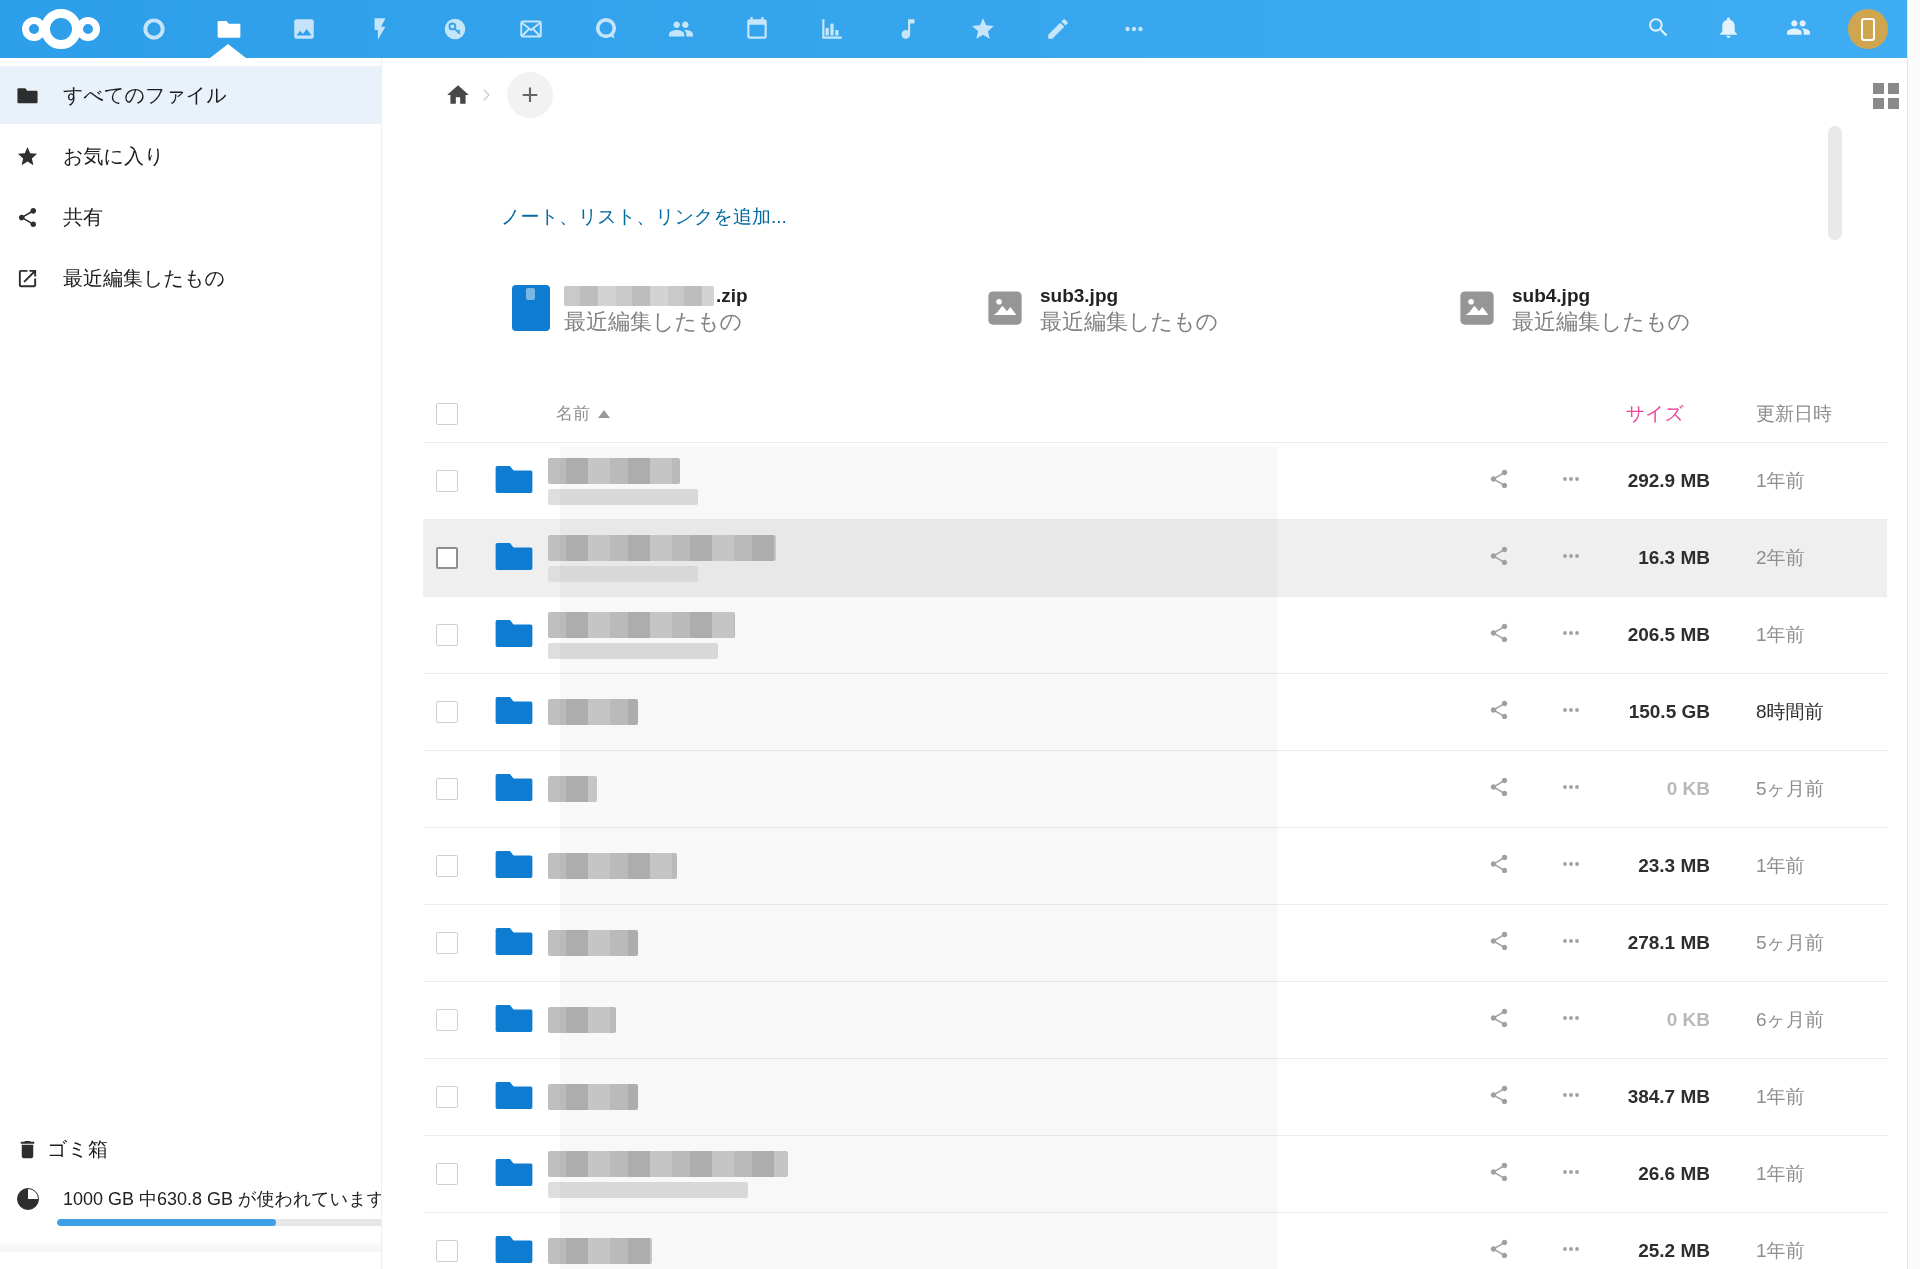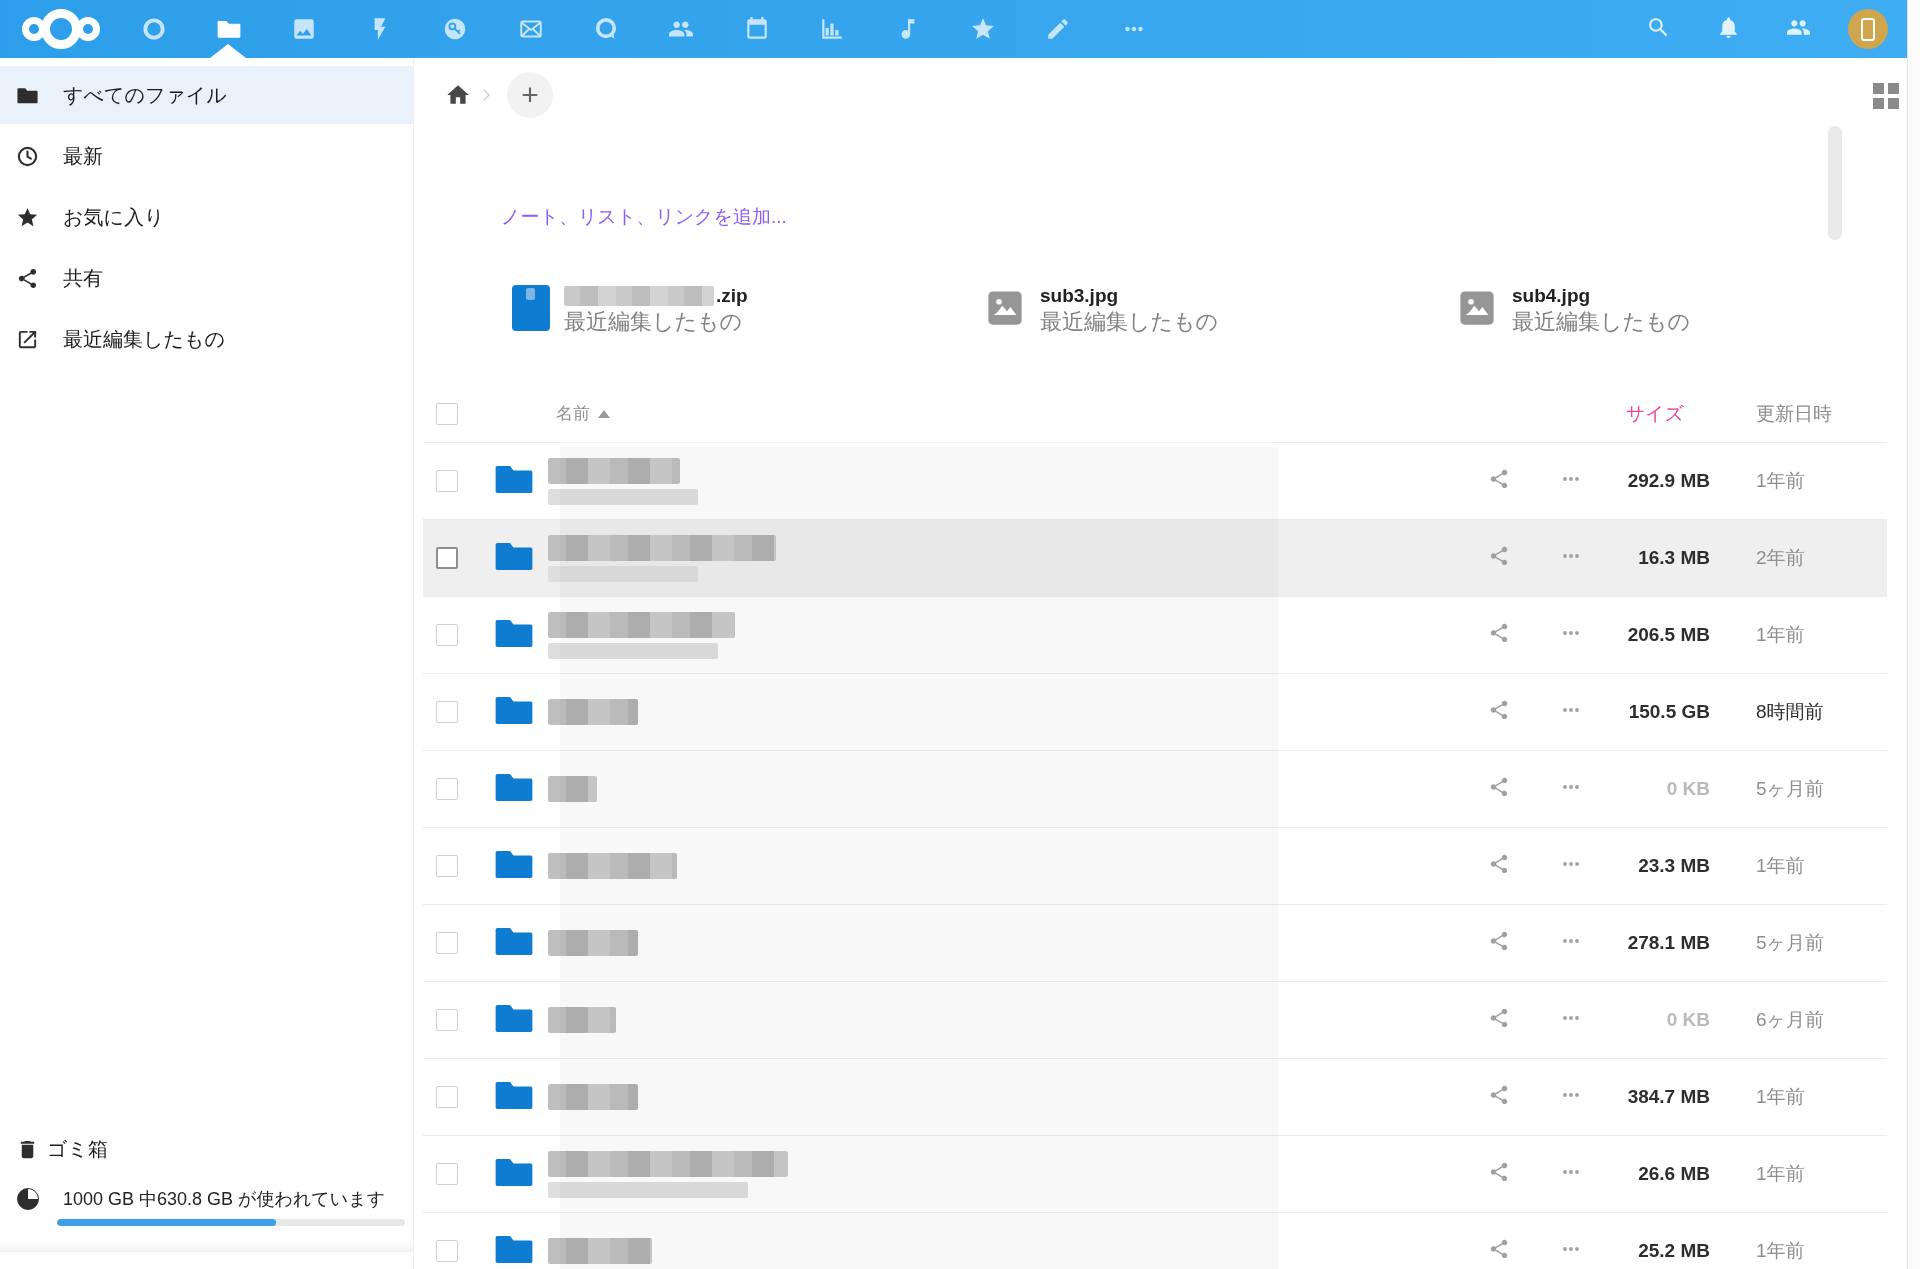--- a/index.html
+++ b/index.html
@@ -22,21 +22,21 @@
   .tr-btn { width:70px; height:58px; display:flex; align-items:center; justify-content:center;
     color:#fff; opacity:.85; cursor:pointer; }
   .tr-btn svg { width:25px; height:25px; }
   .avatar { width:40px; height:40px; border-radius:50%; margin-left:15px;
     display:flex; align-items:center; justify-content:center; cursor:pointer; }
   .avatar-glyph { width:14px; height:23px; border:2.5px solid #fff; border-radius:3px; }
   .notch { position:absolute; left:210px; top:44px; width:0; height:0; z-index:21;
     border-left:18px solid transparent; border-right:18px solid transparent; border-bottom:14px solid #fff; }
 
   
-  .sidebar { position:absolute; left:0; top:58px; width:414px; height:1211px; background:#fff;
+  .sidebar { position:absolute; left:0; top:58px; width:382px; height:1211px; background:#fff;
     border-right:1px solid #eee; z-index:5; overflow:hidden; white-space:nowrap; }
   .nav { position:absolute; left:0; top:8px; right:0; }
   .nav-item { height:58px; display:flex; align-items:center; padding-left:16px; gap:24px;
     font-size:20px; color:#1c1c1c; cursor:pointer; margin-bottom:3px; }
   .nav-item.active { background:#e9f2fa; }
   .nav-item svg { width:23px; height:23px; color:#2e2e2e; flex:none; }
   .trash-row { position:absolute; top:1062px;gap:8px; }
   .quota-row { position:absolute; top:1118px; height:46px; margin-bottom:0; }
   .quota-text { font-size:18px; color:#222; }
   .quota-bar { position:absolute; left:57px; top:1161px; width:348px; height:7px;
@@ -53,21 +53,21 @@
   .crumb-home { position:absolute; left:30px; top:24px; width:26px; height:26px; color:#474747; cursor:pointer; }
   .crumb-home svg { width:26px; height:26px; }
   .crumb-chev { position:absolute; left:62px; top:28px; width:18px; height:18px; color:#c9c9c9; }
   .crumb-chev svg { width:18px; height:18px; }
   .add-btn { position:absolute; left:92px; top:14px; width:46px; height:46px; border-radius:50%;
     background:#f2f2f2; display:flex; align-items:center; justify-content:center;
     font-size:30px; font-weight:300; color:#666; cursor:pointer; line-height:1; }
   .grid-toggle { position:absolute; left:1458px; top:25px; width:26px; height:26px; cursor:pointer;
     display:grid; grid-template-columns:11px 11px; grid-template-rows:11px 11px; gap:4px; }
   .grid-toggle span { background:#8a8a8a; }
-  .notes-field { position:absolute; left:86px; top:146px; font-size:19px; color:#8b5cf6; cursor:text; }
+  .notes-field { position:absolute; left:86px; top:146px; font-size:19px; color:#0369a1; cursor:text; }
   .inner-scroll { position:absolute; left:1413px; top:68px; width:14px; height:114px;
     border-radius:7px; background:#e9e9e9; cursor:pointer; }
 
   
   .recs { position:absolute; left:97px; top:225px; display:flex; }
   .rec-card { width:472px; display:flex; gap:14px; cursor:pointer; }
   .rec-icon-zip { width:38px; height:46px; border-radius:4px; background:#0e7cd0; position:relative; flex:none; margin-top:2px; }
   .rec-icon-zip::after { content:""; position:absolute; left:14px; top:3px; width:9px; height:12px;
     border-radius:2px; background:rgba(255,255,255,.45); }
   .rec-icon-img { width:42px; height:42px; color:#969696; flex:none; margin-top:4px; }
@@ -263,29 +263,20 @@
         <span>
           <svg viewBox="0 0 24 24" style="width: 23px; height: 23px; display: block;">
             <path d="M2.5 4.5h7.2l2 2.6h9.8c.6 0 1 .4 1 1V19c0 .6-.4 1-1 1h-19c-.6 0-1-.4-1-1V5.5c0-.6.4-1 1-1z" fill="currentColor"></path>
           </svg>
         </span>
         <span>すべてのファイル</span>
       </div>
       <div class="nav-item">
         <span>
           <svg viewBox="0 0 24 24" style="width: 23px; height: 23px; display: block;">
-            <circle cx="12" cy="12" r="9" fill="none" stroke="currentColor" stroke-width="2.2"></circle>
-            <path d="M12 6.8v5.4l3.5 2.1" fill="none" stroke="currentColor" stroke-width="2.2" stroke-linecap="round"></path>
-          </svg>
-        </span>
-        <span>最新</span>
-      </div>
-      <div class="nav-item">
-        <span>
-          <svg viewBox="0 0 24 24" style="width: 23px; height: 23px; display: block;">
             <path d="M12 17.27L18.18 21l-1.64-7.03L22 9.24l-7.19-.61L12 2 9.19 8.63 2 9.24l5.46 4.73L5.82 21z" fill="currentColor"></path>
           </svg>
         </span>
         <span>お気に入り</span>
       </div>
       <div class="nav-item">
         <span>
           <svg viewBox="0 0 24 24" style="width: 23px; height: 23px; display: block;">
             <path d="M18 16.08c-.76 0-1.44.3-1.96.77L8.91 12.7c.05-.23.09-.46.09-.7s-.04-.47-.09-.7l7.05-4.11c.54.5 1.25.81 2.04.81 1.66 0 3-1.34 3-3s-1.34-3-3-3-3 1.34-3 3c0 .24.04.47.09.7L8.04 9.81C7.5 9.31 6.79 9 6 9c-1.66 0-3 1.34-3 3s1.34 3 3 3c.79 0 1.5-.31 2.04-.81l7.12 4.16c-.05.21-.08.43-.08.65 0 1.61 1.31 2.92 2.92 2.92 1.61 0 2.92-1.31 2.92-2.92s-1.31-2.92-2.92-2.92z" fill="currentColor"></path>
           </svg>

